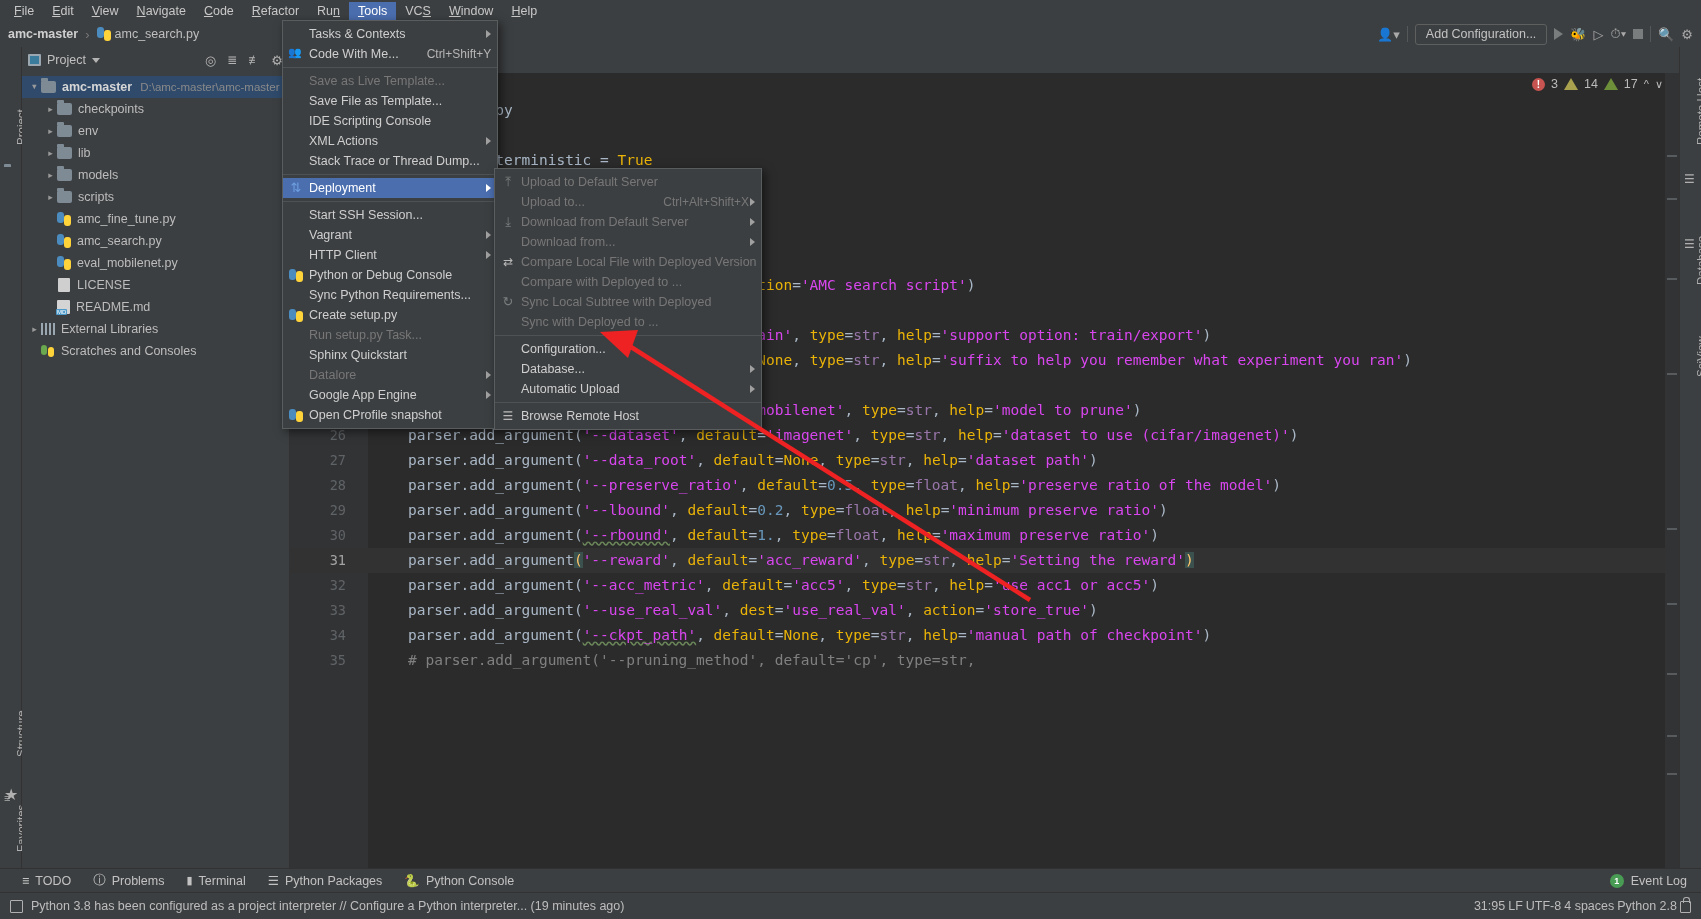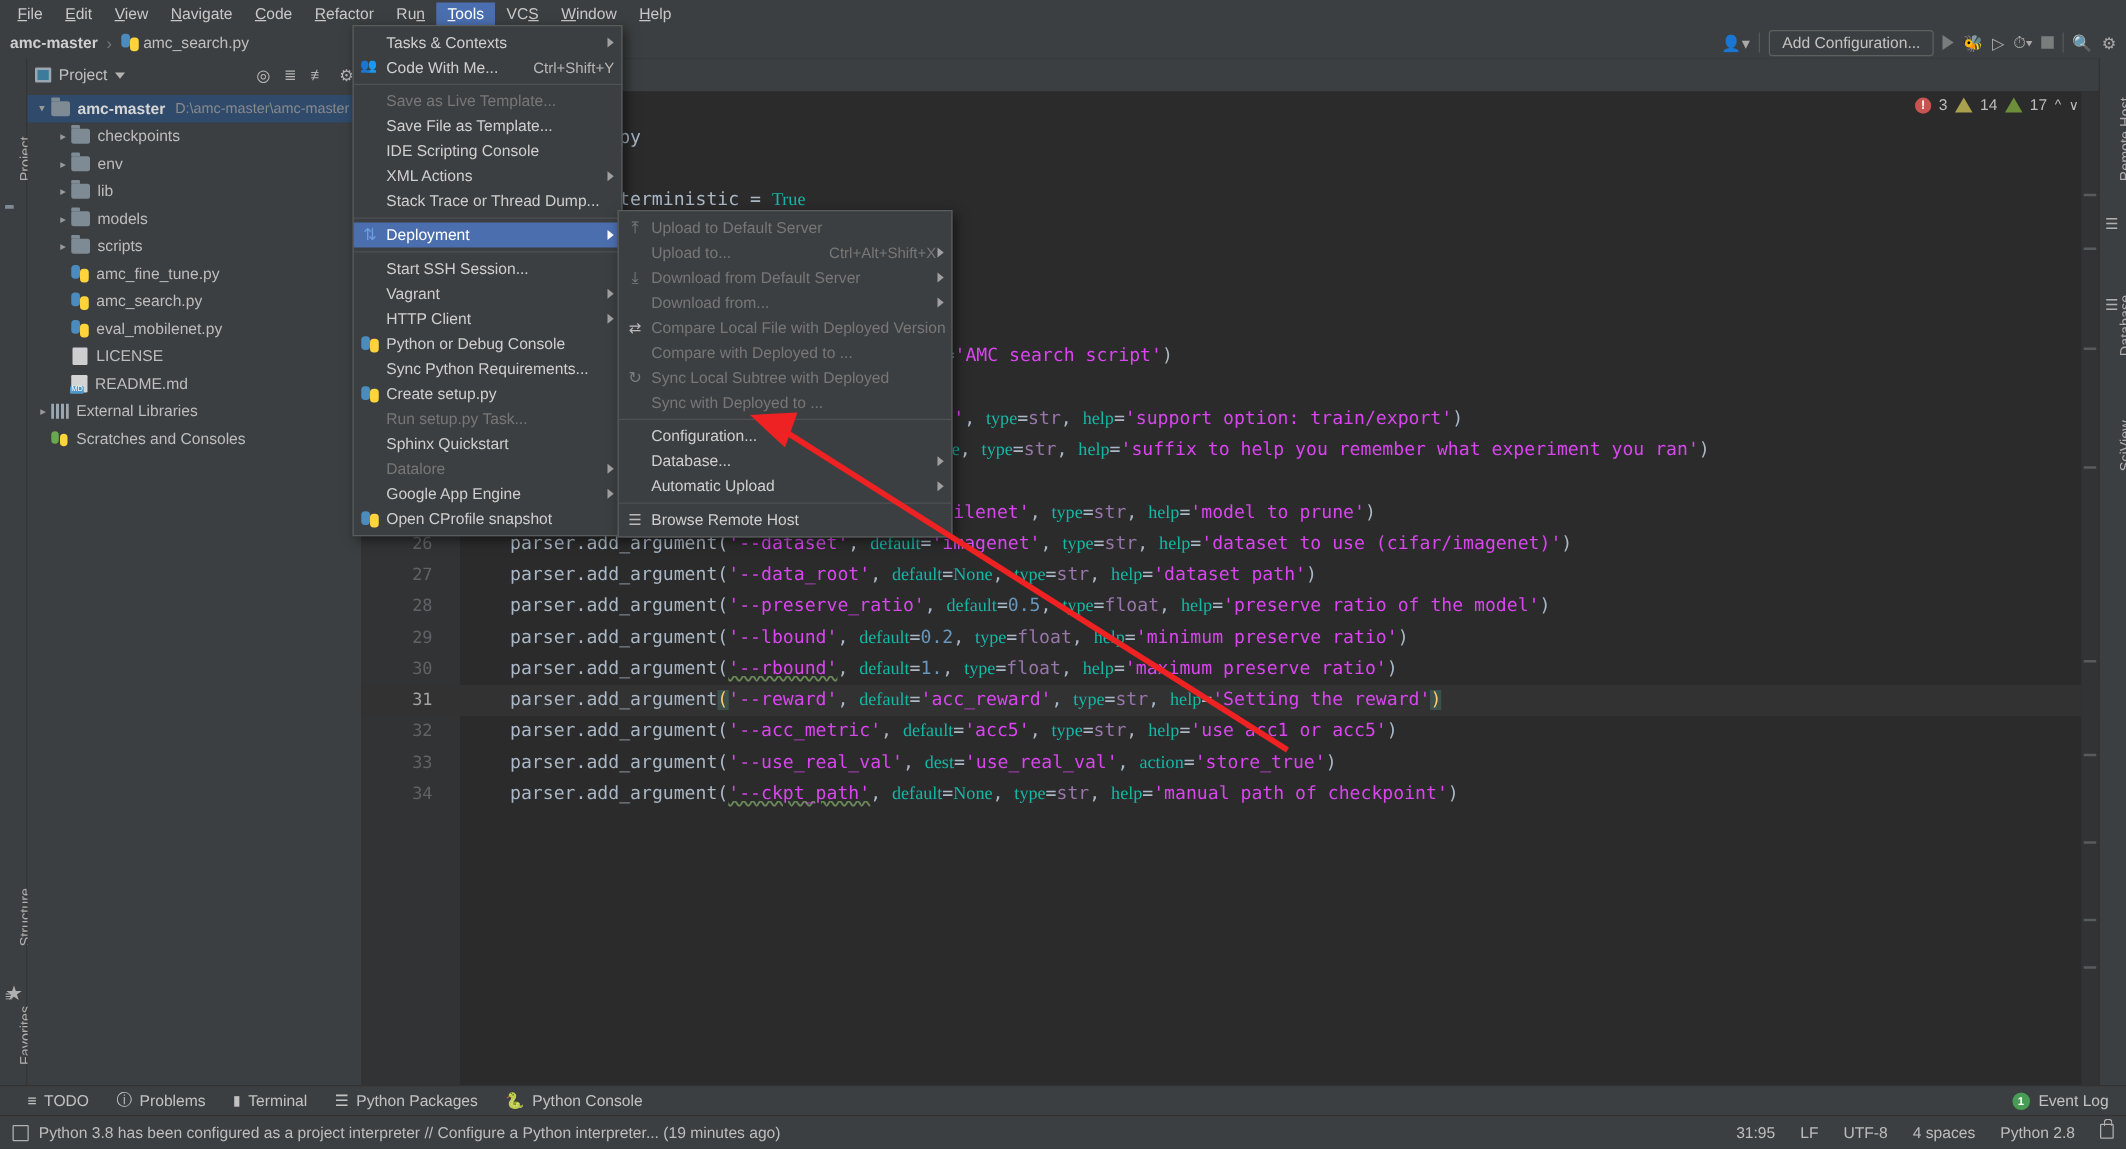--- a/index.html
+++ b/index.html
@@ -126,21 +126,21 @@
     color: #a9b7c6; overflow: hidden;
   }
   .cl { position: relative; height: 25px; white-space: pre; }
   .cl.hl { background: #323232; }
   .ln {
     position: absolute; left: 0; width: 56px; text-align: right;
     color: #606366; font-size: 13.5px; font-family: "DejaVu Sans Mono", monospace;
   }
   .cl.hl .ln { color: #a4a3a3; }
   .ct { position: absolute; left: 118px; }
-  .k  { color: #14b8a6; font-family: Liberation Serif, serif; }   
+  .k  { color: #eab308; }   
   .s  { color: #d946ef; }   
   .n  { color: #6897bb; }   
   .c  { color: #808080; }   
   .b  { color: #9876aa; }   
   .p  { color: #a9b7c6; }
   .squig { text-decoration: underline; text-decoration-style: wavy; text-decoration-color: #6a8759; }
   .brk { background: #3b514d; color: #ffc66d; }
 
   .inspect-bar {
     position: absolute; right: 16px; top: 30px; display: flex; align-items: center; gap: 6px;
@@ -197,21 +197,21 @@
     display: flex; align-items: center; font-size: 12.5px; color: #c2c2c2; padding-left: 22px; gap: 22px;
   }
   .twb-item { display: flex; align-items: center; gap: 6px; }
   .twb-right { margin-left: auto; display:flex; align-items:center; gap:7px; padding-right: 14px;}
   .badge-green { width:14px;height:14px;border-radius:50%;background:#499c54;color:#fff;font-size:9px;font-weight:bold;display:flex;align-items:center;justify-content:center;}
   .statusbar {
     position: absolute; left: 0; bottom: 0; width: 1701px; height: 27px;
     background: #3c3f41; border-top: 1px solid #323232;
     display: flex; align-items: center; font-size: 12.5px; color: #bdbdbd; padding: 0 10px; gap: 8px;
   }
-  .sb-right { margin-left: auto; display: flex; align-items: flex-start; gap: 20px; }
+  .sb-right { margin-left: auto; display: flex; align-items: flex-end; gap: 3px; }
   .lockico { width:11px;height:12px;border:1.5px solid #b0b0b0;border-radius:1px;position:relative;}
   .lockico::before{content:"";position:absolute;left:2px;top:-5px;width:5px;height:5px;border:1.5px solid #b0b0b0;border-bottom:none;border-radius:3px 3px 0 0;}
   .sb-ico { width: 13px; height: 13px; border: 1.5px solid #b0b0b0; border-radius: 1px; }
 </style>
 </head>
 <body>
 
 <div class="app">
 
   <div class="menubar">
@@ -378,20 +378,21 @@
           <div class="cl"><span class="ln">25</span><span class="ct"><span class="p">parser</span><span class="p">.</span><span class="p">add_argument</span><span class="p">(</span><span class="s">'--model'</span><span class="p">, </span><span class="k">default</span><span class="p">=</span><span class="s">'mobilenet'</span><span class="p">, </span><span class="k">type</span><span class="p">=</span><span class="b">str</span><span class="p">, </span><span class="k">help</span><span class="p">=</span><span class="s">'model to prune'</span><span class="p">)</span></span></div>
           <div class="cl"><span class="ln">26</span><span class="ct"><span class="p">parser</span><span class="p">.</span><span class="p">add_argument</span><span class="p">(</span><span class="s">'--dataset'</span><span class="p">, </span><span class="k">default</span><span class="p">=</span><span class="s">'imagenet'</span><span class="p">, </span><span class="k">type</span><span class="p">=</span><span class="b">str</span><span class="p">, </span><span class="k">help</span><span class="p">=</span><span class="s">'dataset to use (cifar/imagenet)'</span><span class="p">)</span></span></div>
           <div class="cl"><span class="ln">27</span><span class="ct"><span class="p">parser</span><span class="p">.</span><span class="p">add_argument</span><span class="p">(</span><span class="s">'--data_root'</span><span class="p">, </span><span class="k">default</span><span class="p">=</span><span class="k">None</span><span class="p">, </span><span class="k">type</span><span class="p">=</span><span class="b">str</span><span class="p">, </span><span class="k">help</span><span class="p">=</span><span class="s">'dataset path'</span><span class="p">)</span></span></div>
           <div class="cl"><span class="ln">28</span><span class="ct"><span class="p">parser</span><span class="p">.</span><span class="p">add_argument</span><span class="p">(</span><span class="s">'--preserve_ratio'</span><span class="p">, </span><span class="k">default</span><span class="p">=</span><span class="n">0.5</span><span class="p">, </span><span class="k">type</span><span class="p">=</span><span class="b">float</span><span class="p">, </span><span class="k">help</span><span class="p">=</span><span class="s">'preserve ratio of the model'</span><span class="p">)</span></span></div>
           <div class="cl"><span class="ln">29</span><span class="ct"><span class="p">parser</span><span class="p">.</span><span class="p">add_argument</span><span class="p">(</span><span class="s">'--lbound'</span><span class="p">, </span><span class="k">default</span><span class="p">=</span><span class="n">0.2</span><span class="p">, </span><span class="k">type</span><span class="p">=</span><span class="b">float</span><span class="p">, </span><span class="k">help</span><span class="p">=</span><span class="s">'minimum preserve ratio'</span><span class="p">)</span></span></div>
           <div class="cl"><span class="ln">30</span><span class="ct"><span class="p">parser</span><span class="p">.</span><span class="p">add_argument</span><span class="p">(</span><span class="s squig">'--rbound'</span><span class="p">, </span><span class="k">default</span><span class="p">=</span><span class="n">1.</span><span class="p">, </span><span class="k">type</span><span class="p">=</span><span class="b">float</span><span class="p">, </span><span class="k">help</span><span class="p">=</span><span class="s">'maximum preserve ratio'</span><span class="p">)</span></span></div>
           <div class="cl hl"><span class="ln">31</span><span class="ct"><span class="p">parser</span><span class="p">.</span><span class="p">add_argument</span><span class="brk">(</span><span class="s">'--reward'</span><span class="p">, </span><span class="k">default</span><span class="p">=</span><span class="s">'acc_reward'</span><span class="p">, </span><span class="k">type</span><span class="p">=</span><span class="b">str</span><span class="p">, </span><span class="k">help</span><span class="p">=</span><span class="s">'Setting the reward'</span><span class="brk">)</span></span></div>
           <div class="cl"><span class="ln">32</span><span class="ct"><span class="p">parser</span><span class="p">.</span><span class="p">add_argument</span><span class="p">(</span><span class="s">'--acc_metric'</span><span class="p">, </span><span class="k">default</span><span class="p">=</span><span class="s">'acc5'</span><span class="p">, </span><span class="k">type</span><span class="p">=</span><span class="b">str</span><span class="p">, </span><span class="k">help</span><span class="p">=</span><span class="s">'use acc1 or acc5'</span><span class="p">)</span></span></div>
           <div class="cl"><span class="ln">33</span><span class="ct"><span class="p">parser</span><span class="p">.</span><span class="p">add_argument</span><span class="p">(</span><span class="s">'--use_real_val'</span><span class="p">, </span><span class="k">dest</span><span class="p">=</span><span class="s">'use_real_val'</span><span class="p">, </span><span class="k">action</span><span class="p">=</span><span class="s">'store_true'</span><span class="p">)</span></span></div>
           <div class="cl"><span class="ln">34</span><span class="ct"><span class="p">parser</span><span class="p">.</span><span class="p">add_argument</span><span class="p">(</span><span class="s squig">'--ckpt_path'</span><span class="p">, </span><span class="k">default</span><span class="p">=</span><span class="k">None</span><span class="p">, </span><span class="k">type</span><span class="p">=</span><span class="b">str</span><span class="p">, </span><span class="k">help</span><span class="p">=</span><span class="s">'manual path of checkpoint'</span><span class="p">)</span></span></div>
+          <div class="cl"><span class="ln">35</span><span class="ct"><span class="c"># parser.add_argument('--pruning_method', default='cp', type=str,</span></span></div>
         </div>
     </div>
 
     <div class="scrollmap">
       <div class="sm-mark" style="top:82px"></div>
       <div class="sm-mark" style="top:125px"></div>
       <div class="sm-mark" style="top:205px"></div>
       <div class="sm-mark" style="top:300px"></div>
       <div class="sm-mark" style="top:455px"></div>
       <div class="sm-mark" style="top:530px"></div>

